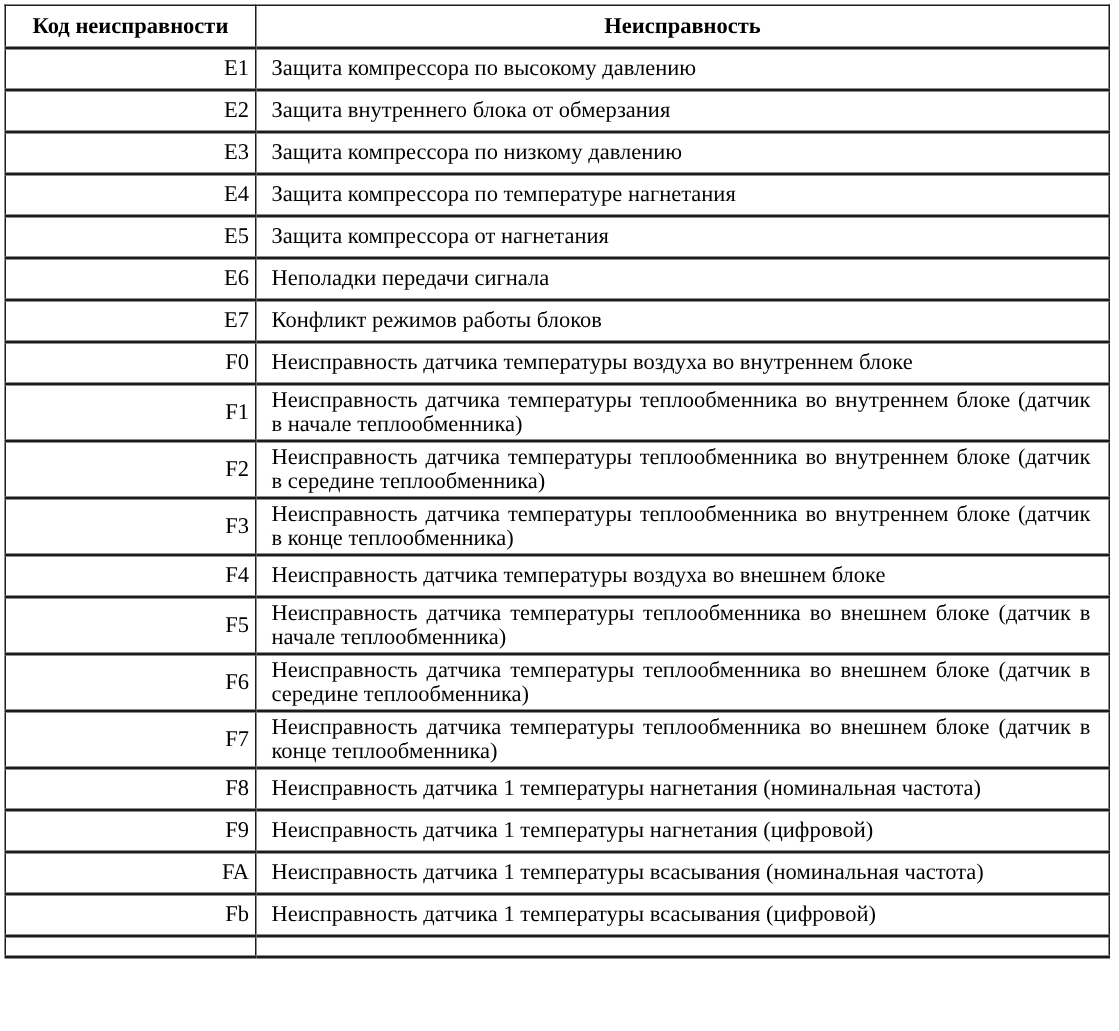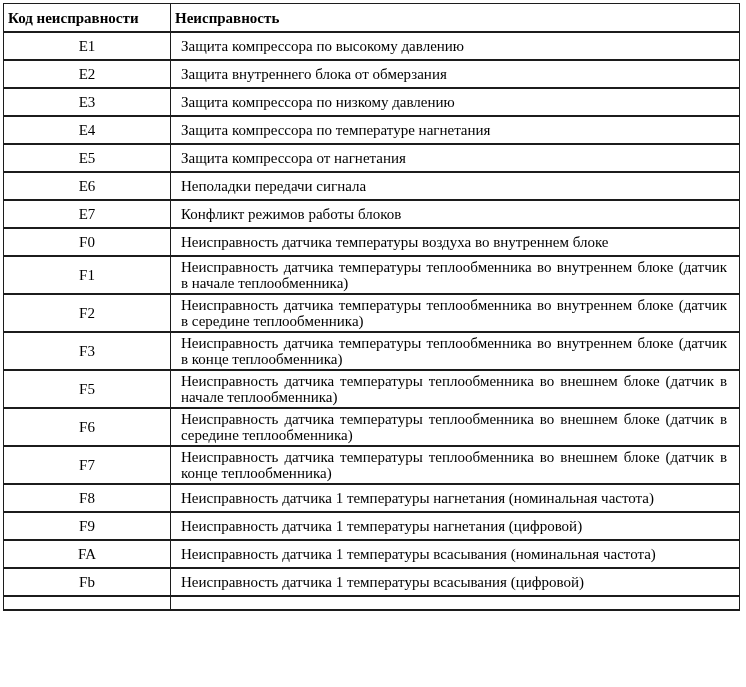--- a/index.html
+++ b/index.html
@@ -29,26 +29,26 @@
     border: 1px solid #1c1c1c;
     border-top-width: 2px;
     border-bottom-width: 2px;
     line-height: 16px;
     vertical-align: middle;
     overflow: hidden;
   }
   .fault-table thead th {
     border-top-width: 1px;
     font-weight: bold;
-    text-align: left;
+    text-align: center;
     height: 23px;
     padding: 2px 4px;
   }
   .fault-table td.code {
-    text-align: center;
+    text-align: right;
     padding: 2px 4px;
     height: 22px;
   }
   .fault-table td.desc {
     text-align: justify;
     padding: 2px 12px 2px 10px;
     height: 22px;
   }
   .fault-table tr.partial td {
     height: 8px;
@@ -108,20 +108,24 @@
       </tr>
       <tr>
         <td class="code">F2</td>
         <td class="desc">Неисправность датчика температуры теплообменника во внутреннем блоке (датчик в середине теплообменника)</td>
       </tr>
       <tr>
         <td class="code">F3</td>
         <td class="desc">Неисправность датчика температуры теплообменника во внутреннем блоке (датчик в конце теплообменника)</td>
       </tr>
       <tr>
+        <td class="code">F4</td>
+        <td class="desc">Неисправность датчика температуры воздуха во внешнем блоке</td>
+      </tr>
+      <tr>
         <td class="code">F5</td>
         <td class="desc">Неисправность датчика температуры теплообменника во внешнем блоке (датчик в начале теплообменника)</td>
       </tr>
       <tr>
         <td class="code">F6</td>
         <td class="desc">Неисправность датчика температуры теплообменника во внешнем блоке (датчик в середине теплообменника)</td>
       </tr>
       <tr>
         <td class="code">F7</td>
         <td class="desc">Неисправность датчика температуры теплообменника во внешнем блоке (датчик в конце теплообменника)</td>

